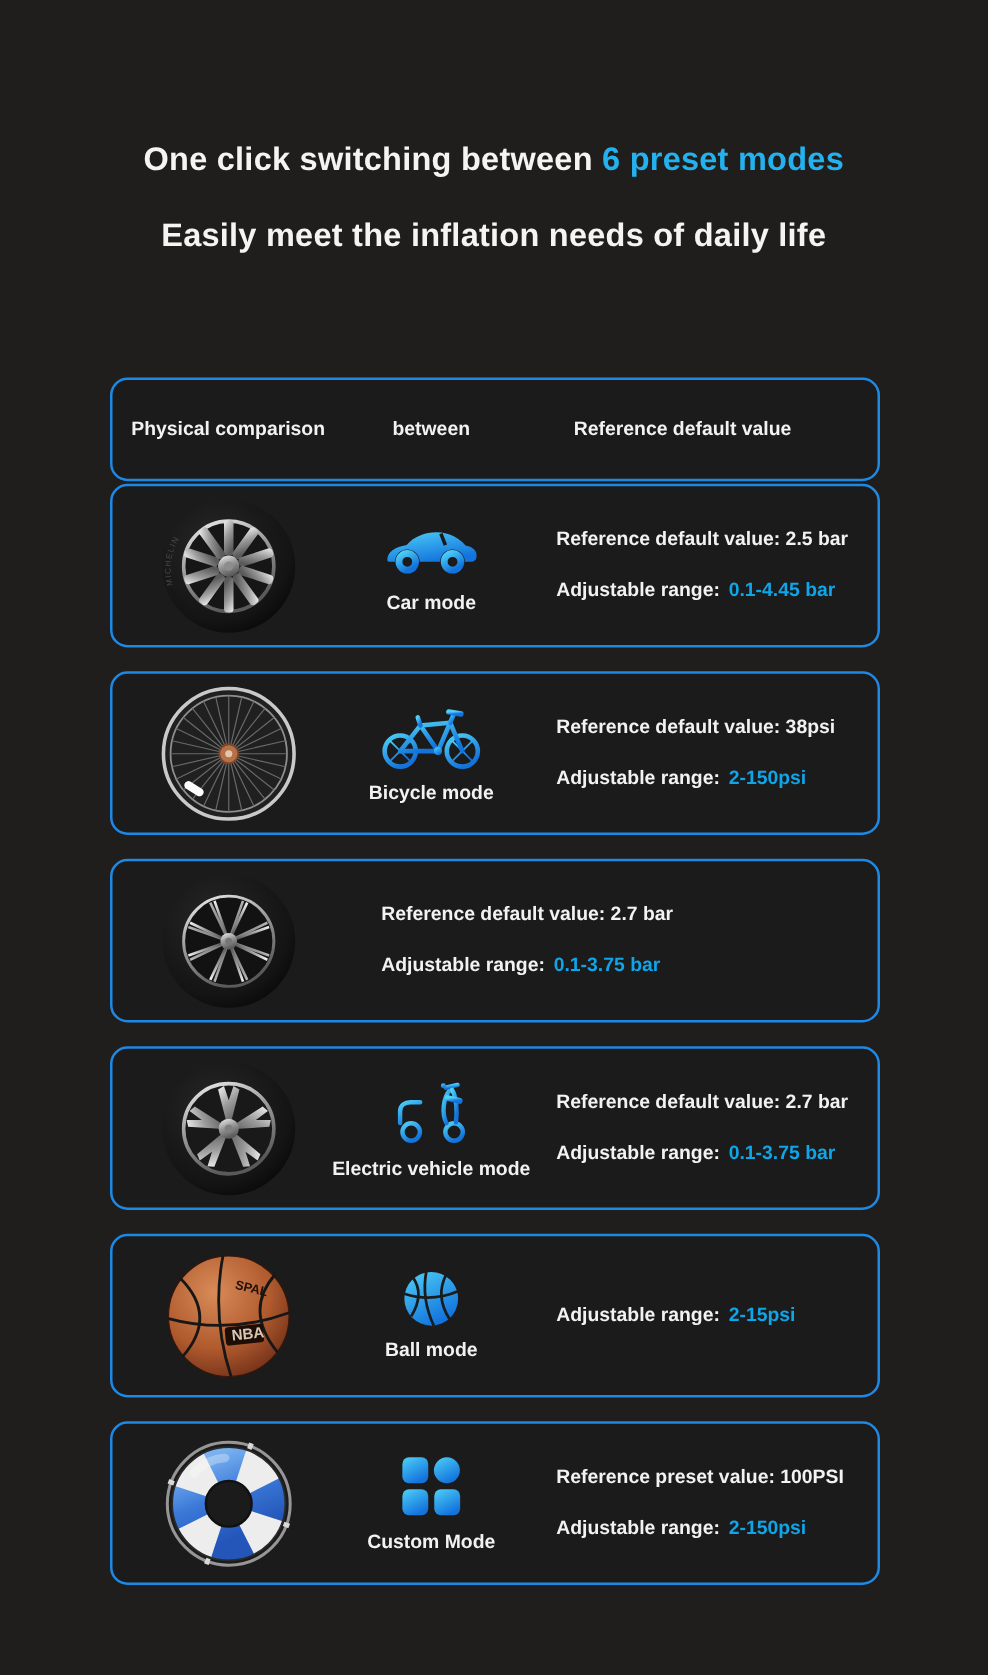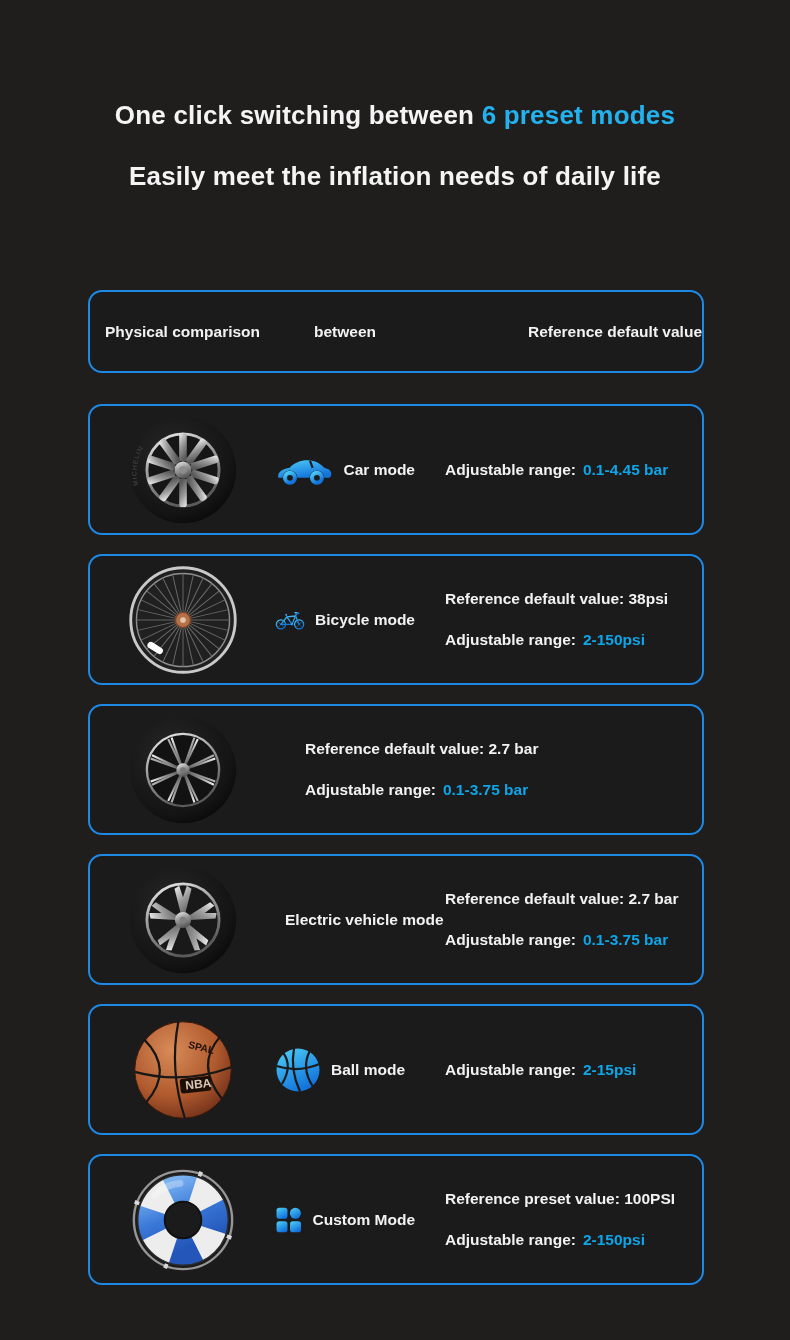--- a/index.html
+++ b/index.html
@@ -2,35 +2,35 @@
 <html><head>
 <meta charset="utf-8">
 <style>
   html,body{margin:0;padding:0;}
   body{
     width:790px;height:1340px;overflow:hidden;
     background:#201e1d;
     font-family:"Liberation Sans","DejaVu Sans",sans-serif;
   }
   .hero{padding-top:98px;text-align:center;}
-  .hl{font-size:26px;font-weight:bold;color:#f4f4f4;line-height:34px;margin:0;letter-spacing:.2px;}
+  .hl{font-size:26px;font-weight:bold;color:#f4f4f4;line-height:34px;margin:12px;letter-spacing:.2px;}
   .hl + .hl{margin-top:27px;}
   .accent{color:#23b2ee;}
   .table{width:616px;margin:97px 0 0 88px;display:flex;flex-direction:column;}
   .card{
     box-sizing:border-box;border:2px solid #1e88e5;border-radius:14px;
     background:#1c1b1b;
   }
-  .header-card{height:83px;display:grid;grid-template-columns:185px 140px 1fr;align-items:center;margin-bottom:31px;}
+  .header-card{height:83px;display:grid;grid-template-columns:185px 140px 1fr;align-items:center;margin-bottom:2px;}
   .hcol{font-size:15.5px;font-weight:bold;color:#f2f2f2;text-align:center;}
-  .hcol.ref{text-align:right;padding-left:44px;}
+  .hcol.ref{text-align:left;padding-left:44px;}
   .row{height:131px;display:grid;grid-template-columns:185px 140px 1fr;align-items:center;margin-bottom:19px;}
   .row:last-child{margin-bottom:0;}
   .photo{display:flex;justify-content:center;align-items:center;}
-  .pattern{display:flex;align-items:center;gap:10px;}
+  .pattern{display:flex;flex-direction:column;align-items:center;gap:10px;}
   .mode-label{font-size:15.5px;font-weight:bold;color:#f2f2f2;white-space:nowrap;}
   .info{display:flex;flex-direction:column;gap:23px;padding-left:30px;font-size:15.5px;font-weight:bold;color:#f2f2f2;}
   .info .line{white-space:nowrap;}
   .info .val{color:#0ea5e9;margin-left:7px;}
 </style>
 </head>
 <body>
 
 <svg width="0" height="0" style="position:absolute" aria-hidden="true">
   <defs>
@@ -102,20 +102,21 @@
     <div class="pattern">
       <svg viewBox="0 0 66 42" width="80" height="50">
         <path fill="url(#gIcon)" d="M3.5 28.5 C3.5 23 8.5 20 16.5 18.5 C23 11 34 8.5 43 10.8 C49.5 12.4 53.5 16 56 18.8 C61.5 19.8 63.5 22.5 63.5 25.7 C63.5 28.3 62 29.8 59.3 29.8 L55.6 29.8 A8.3 8.3 0 0 0 39 29.8 L25.2 29.8 A8.3 8.3 0 0 0 8.6 29.8 L6.2 29.8 C4.3 29.8 3.5 29.6 3.5 28.5 Z"></path>
         <line x1="39.5" y1="10.8" x2="42.5" y2="18.6" stroke="#1c1b1b" stroke-width="2.4"></line>
         <circle cx="16.9" cy="29.8" r="5.6" fill="#1c1b1b" stroke="url(#gIcon)" stroke-width="4.6"></circle>
         <circle cx="47.3" cy="29.8" r="5.6" fill="#1c1b1b" stroke="url(#gIcon)" stroke-width="4.6"></circle>
       </svg>
       <div class="mode-label">Car mode</div>
     </div>
     <div class="info">
+      <div class="line">Reference default value: 2.5 bar</div>
       <div class="line"><span>Adjustable range:</span><span class="val">0.1-4.45 bar</span></div>
     </div>
   </div>
 
   <div class="card row">
     <div class="photo">
       <svg viewBox="0 0 120 120" width="114" height="114">
         <circle cx="60" cy="60" r="55" fill="#202020" stroke="#c9c9c9" stroke-width="3"></circle>
         <circle cx="60" cy="60" r="49" fill="none" stroke="#8f8f8f" stroke-width="1.5"></circle>
         <g stroke="#6a6a6a" stroke-width="1">

